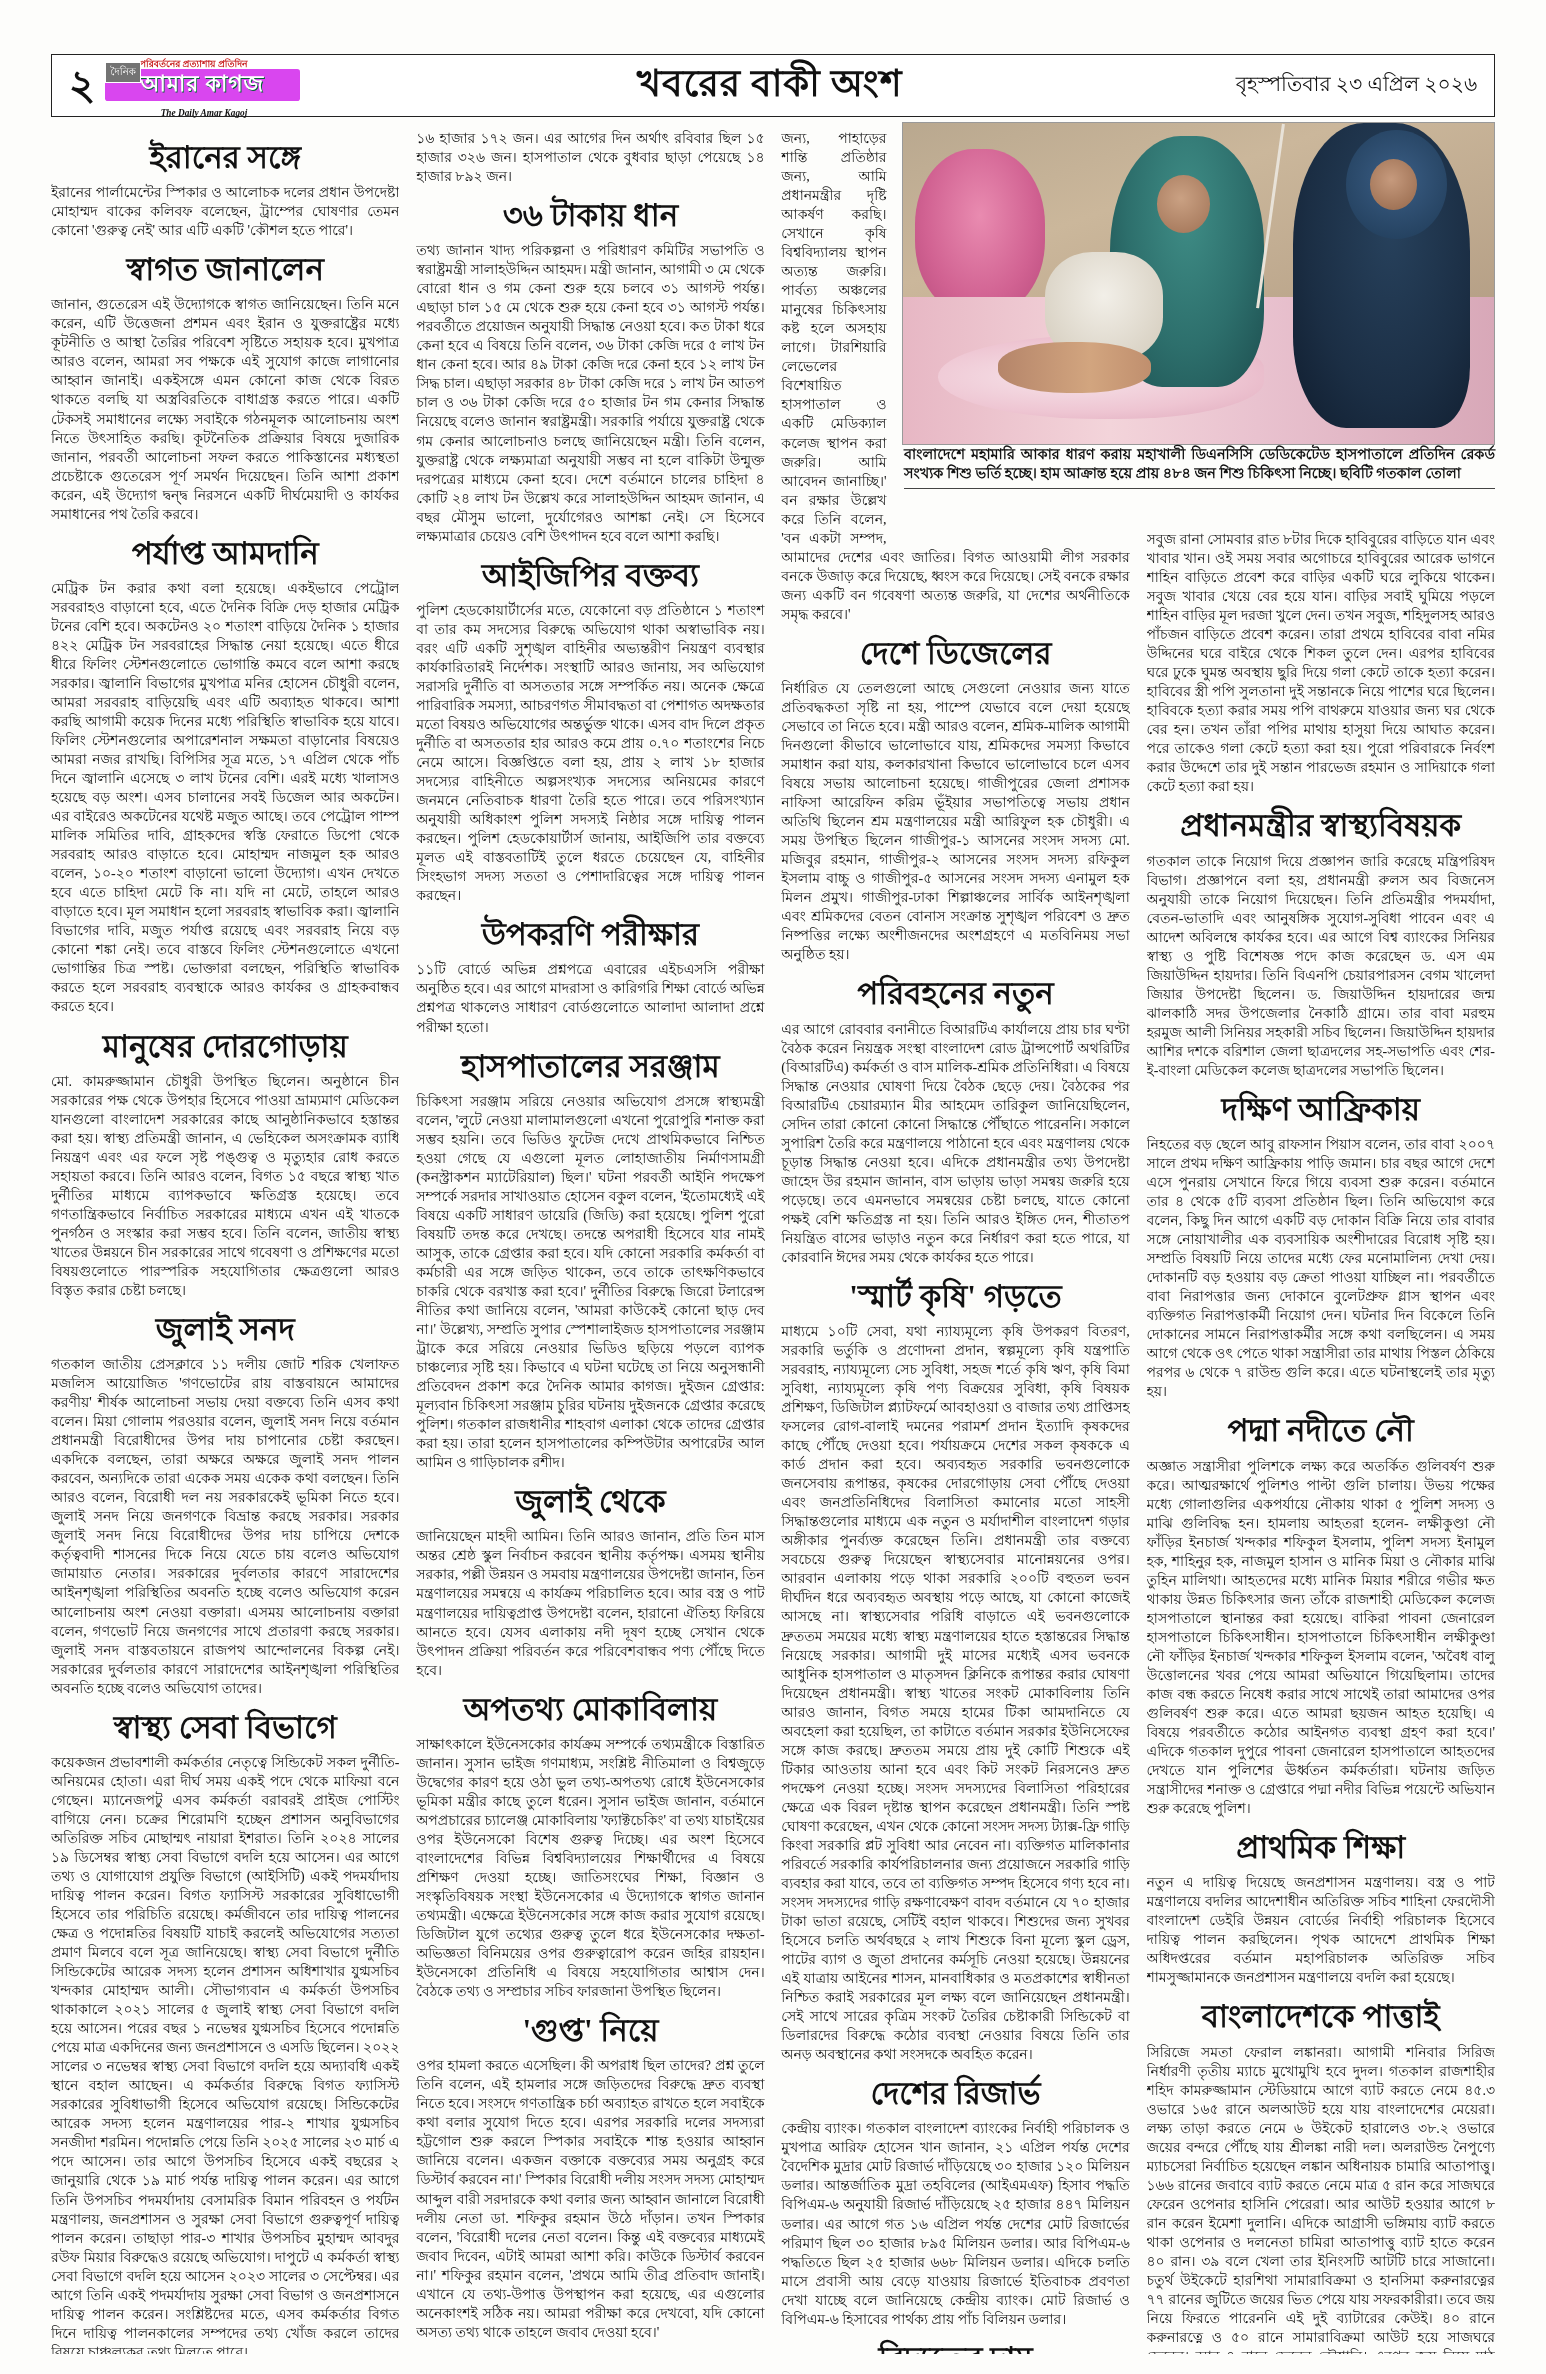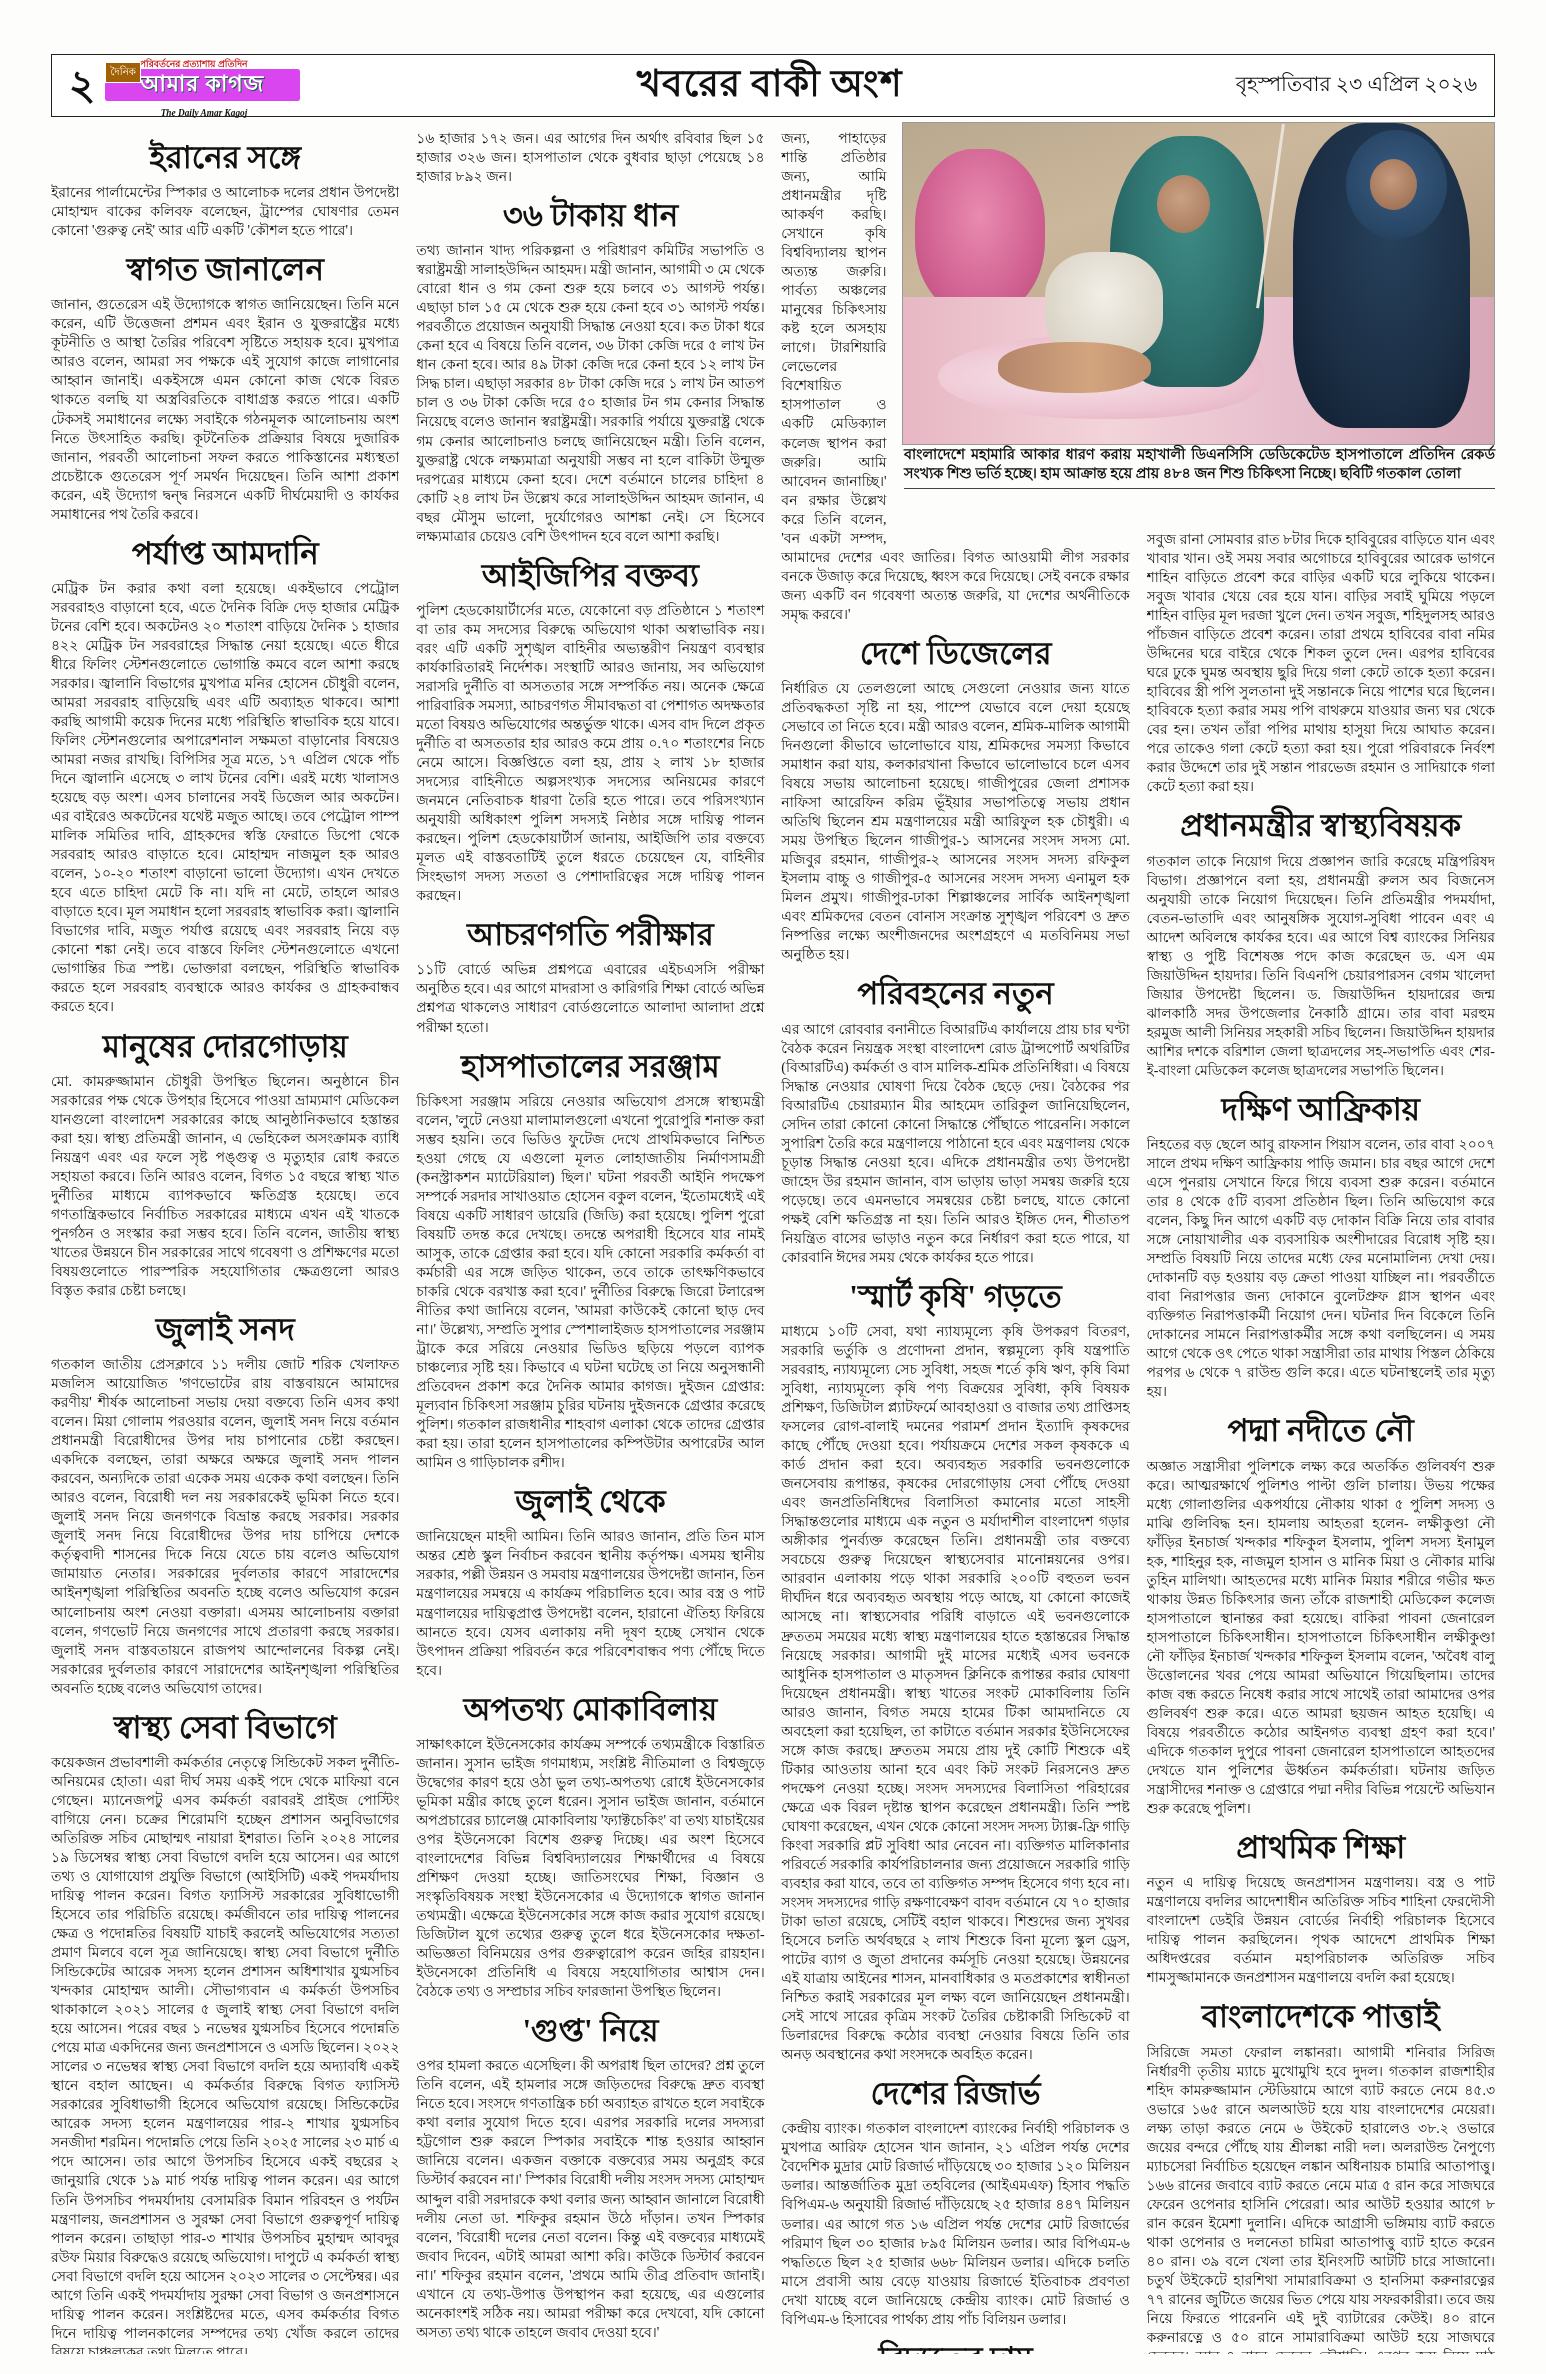--- a/index.html
+++ b/index.html
@@ -18,21 +18,21 @@
   .pageno{font-size:41px;font-weight:bold;line-height:1;}
   .logo{position:relative;width:199px;height:54px;}
   .logo .tag{position:absolute;top:-1.9px;left:35px;font-size:9.3px;color:#c81f1f;font-weight:bold;white-space:nowrap;text-align:center;}
   .logo .banner{
     position:absolute;top:10.2px;left:0;width:195px;height:32px;background:#d946ef;border-radius:2.8px;
     display:flex;align-items:center;justify-content:center;
     color:#fff;font-weight:bold;font-size:22px;letter-spacing:0.9px;
     text-shadow:0.9px 0.9px 0 #063;
   }
   .logo .dainik{
-    position:absolute;top:3.7px;left:0px;background:#a16207;color:#fff;
+    position:absolute;top:3.7px;left:0px;background:#737373;color:#fff;
     font-size:10.2px;padding:0.9px 4.6px;border:0.9px solid #fff;z-index:2;
   }
   .logo .eng{position:absolute;bottom:-5.6px;left:56px;font-size:9.3px;font-style:italic;font-weight:bold;color:#111;white-space:nowrap;}
   .section-title{font-size:37px;font-weight:bold;margin:12px;letter-spacing:0.9px;}
   .hdr-date{font-size:20.4px;}
   
   .mainarea{position:absolute;left:51px;top:128px;width:1444px;height:2226px;}
   .cols{display:flex;gap:16.7px;height:100%;}
   .col{width:349px;overflow:hidden;position:relative;}
   .article{margin:0 0 9.3px 0;}
@@ -148,21 +148,21 @@
           </article>
           <article class="article">
             <h2>৩৬ টাকায় ধান</h2>
             <p>তথ্য জানান খাদ্য পরিকল্পনা ও পরিধারণ কমিটির সভাপতি ও স্বরাষ্ট্রমন্ত্রী সালাহউদ্দিন আহমদ। মন্ত্রী জানান, আগামী ৩ মে থেকে বোরো ধান ও গম কেনা শুরু হয়ে চলবে ৩১ আগস্ট পর্যন্ত। এছাড়া চাল ১৫ মে থেকে শুরু হয়ে কেনা হবে ৩১ আগস্ট পর্যন্ত। পরবর্তীতে প্রয়োজন অনুযায়ী সিদ্ধান্ত নেওয়া হবে। কত টাকা ধরে কেনা হবে এ বিষয়ে তিনি বলেন, ৩৬ টাকা কেজি দরে ৫ লাখ টন ধান কেনা হবে। আর ৪৯ টাকা কেজি দরে কেনা হবে ১২ লাখ টন সিদ্ধ চাল। এছাড়া সরকার ৪৮ টাকা কেজি দরে ১ লাখ টন আতপ চাল ও ৩৬ টাকা কেজি দরে ৫০ হাজার টন গম কেনার সিদ্ধান্ত নিয়েছে বলেও জানান স্বরাষ্ট্রমন্ত্রী। সরকারি পর্যায়ে যুক্তরাষ্ট্র থেকে গম কেনার আলোচনাও চলছে জানিয়েছেন মন্ত্রী। তিনি বলেন, যুক্তরাষ্ট্র থেকে লক্ষ্যমাত্রা অনুযায়ী সম্ভব না হলে বাকিটা উন্মুক্ত দরপত্রের মাধ্যমে কেনা হবে। দেশে বর্তমানে চালের চাহিদা ৪ কোটি ২৪ লাখ টন উল্লেখ করে সালাহউদ্দিন আহমদ জানান, এ বছর মৌসুম ভালো, দুর্যোগেরও আশঙ্কা নেই। সে হিসেবে লক্ষ্যমাত্রার চেয়েও বেশি উৎপাদন হবে বলে আশা করছি।</p>
           </article>
           <article class="article">
             <h2>আইজিপির বক্তব্য</h2>
             <p>পুলিশ হেডকোয়ার্টার্সের মতে, যেকোনো বড় প্রতিষ্ঠানে ১ শতাংশ বা তার কম সদস্যের বিরুদ্ধে অভিযোগ থাকা অস্বাভাবিক নয়। বরং এটি একটি সুশৃঙ্খল বাহিনীর অভ্যন্তরীণ নিয়ন্ত্রণ ব্যবস্থার কার্যকারিতারই নির্দেশক। সংস্থাটি আরও জানায়, সব অভিযোগ সরাসরি দুর্নীতি বা অসততার সঙ্গে সম্পর্কিত নয়। অনেক ক্ষেত্রে পারিবারিক সমস্যা, আচরণগত সীমাবদ্ধতা বা পেশাগত অদক্ষতার মতো বিষয়ও অভিযোগের অন্তর্ভুক্ত থাকে। এসব বাদ দিলে প্রকৃত দুর্নীতি বা অসততার হার আরও কমে প্রায় ০.৭০ শতাংশের নিচে নেমে আসে। বিজ্ঞপ্তিতে বলা হয়, প্রায় ২ লাখ ১৮ হাজার সদস্যের বাহিনীতে অল্পসংখ্যক সদস্যের অনিয়মের কারণে জনমনে নেতিবাচক ধারণা তৈরি হতে পারে। তবে পরিসংখ্যান অনুযায়ী অধিকাংশ পুলিশ সদস্যই নিষ্ঠার সঙ্গে দায়িত্ব পালন করছেন। পুলিশ হেডকোয়ার্টার্স জানায়, আইজিপি তার বক্তব্যে মূলত এই বাস্তবতাটিই তুলে ধরতে চেয়েছেন যে, বাহিনীর সিংহভাগ সদস্য সততা ও পেশাদারিত্বের সঙ্গে দায়িত্ব পালন করছেন।</p>
           </article>
           <article class="article">
-            <h2>আচরণগতি পরীক্ষার</h2>
+            <h2>উপকরণি পরীক্ষার</h2>
             <p>১১টি বোর্ডে অভিন্ন প্রশ্নপত্রে এবারের এইচএসসি পরীক্ষা অনুষ্ঠিত হবে। এর আগে মাদরাসা ও কারিগরি শিক্ষা বোর্ডে অভিন্ন প্রশ্নপত্র থাকলেও সাধারণ বোর্ডগুলোতে আলাদা আলাদা প্রশ্নে পরীক্ষা হতো।</p>
           </article>
           <article class="article">
             <h2>হাসপাতালের সরঞ্জাম</h2>
             <p>চিকিৎসা সরঞ্জাম সরিয়ে নেওয়ার অভিযোগ প্রসঙ্গে স্বাস্থ্যমন্ত্রী বলেন, 'লুটে নেওয়া মালামালগুলো এখনো পুরোপুরি শনাক্ত করা সম্ভব হয়নি। তবে ভিডিও ফুটেজ দেখে প্রাথমিকভাবে নিশ্চিত হওয়া গেছে যে এগুলো মূলত লোহাজাতীয় নির্মাণসামগ্রী (কনস্ট্রাকশন ম্যাটেরিয়াল) ছিল।' ঘটনা পরবর্তী আইনি পদক্ষেপ সম্পর্কে সরদার সাখাওয়াত হোসেন বকুল বলেন, 'ইতোমধ্যেই এই বিষয়ে একটি সাধারণ ডায়েরি (জিডি) করা হয়েছে। পুলিশ পুরো বিষয়টি তদন্ত করে দেখছে। তদন্তে অপরাধী হিসেবে যার নামই আসুক, তাকে গ্রেপ্তার করা হবে। যদি কোনো সরকারি কর্মকর্তা বা কর্মচারী এর সঙ্গে জড়িত থাকেন, তবে তাকে তাৎক্ষণিকভাবে চাকরি থেকে বরখাস্ত করা হবে।' দুর্নীতির বিরুদ্ধে জিরো টলারেন্স নীতির কথা জানিয়ে বলেন, 'আমরা কাউকেই কোনো ছাড় দেব না।' উল্লেখ্য, সম্প্রতি সুপার স্পেশালাইজড হাসপাতালের সরঞ্জাম ট্রাকে করে সরিয়ে নেওয়ার ভিডিও ছড়িয়ে পড়লে ব্যাপক চাঞ্চল্যের সৃষ্টি হয়। কিভাবে এ ঘটনা ঘটেছে তা নিয়ে অনুসন্ধানী প্রতিবেদন প্রকাশ করে দৈনিক আমার কাগজ। দুইজন গ্রেপ্তার: মূল্যবান চিকিৎসা সরঞ্জাম চুরির ঘটনায় দুইজনকে গ্রেপ্তার করেছে পুলিশ। গতকাল রাজধানীর শাহবাগ এলাকা থেকে তাদের গ্রেপ্তার করা হয়। তারা হলেন হাসপাতালের কম্পিউটার অপারেটর আল আমিন ও গাড়িচালক রশীদ।</p>
           </article>
           <article class="article">
             <h2>জুলাই থেকে</h2>
             <p>জানিয়েছেন মাহদী আমিন। তিনি আরও জানান, প্রতি তিন মাস অন্তর শ্রেষ্ঠ স্কুল নির্বাচন করবেন স্থানীয় কর্তৃপক্ষ। এসময় স্থানীয় সরকার, পল্লী উন্নয়ন ও সমবায় মন্ত্রণালয়ের উপদেষ্টা জানান, তিন মন্ত্রণালয়ের সমন্বয়ে এ কার্যক্রম পরিচালিত হবে। আর বস্ত্র ও পাট মন্ত্রণালয়ের দায়িত্বপ্রাপ্ত উপদেষ্টা বলেন, হারানো ঐতিহ্য ফিরিয়ে আনতে হবে। যেসব এলাকায় নদী দূষণ হচ্ছে সেখান থেকে উৎপাদন প্রক্রিয়া পরিবর্তন করে পরিবেশবান্ধব পণ্য পৌঁছে দিতে হবে।</p>
           </article>

